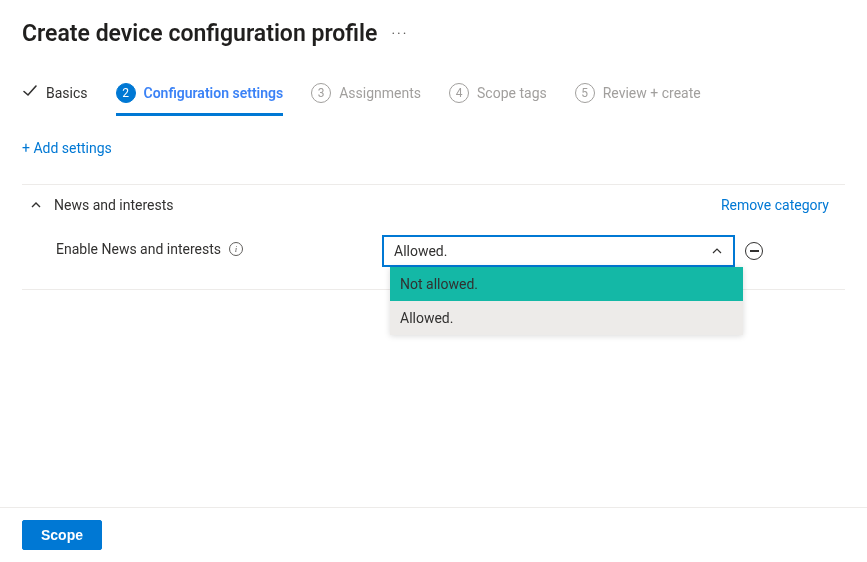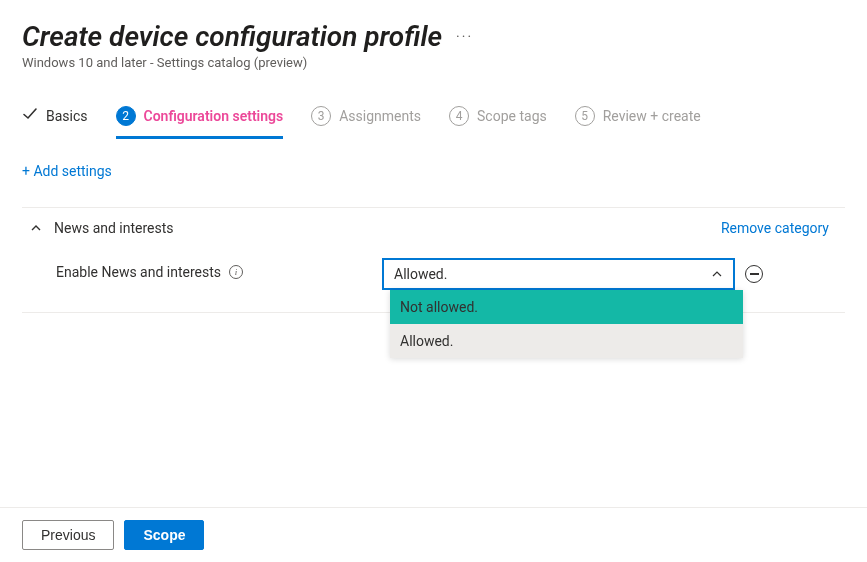--- a/index.html
+++ b/index.html
@@ -18,24 +18,23 @@
     }
     .page {
       padding: 20px 22px;
     }
     .header {
       display: flex;
       align-items: center;
       gap: 14px;
     }
     .page-title {
-      font-size: 28px;
+      font-size: 23px;
       font-weight: 600;
       color: #201f1e;
-      font-style: italic;
     }
     .more-icon {
       color: #605e5c;
       font-size: 14px;
       letter-spacing: 2px;
     }
     .subtitle {
       font-size: 13px;
       color: #605e5c;
       margin-top: 2px;
@@ -70,21 +69,21 @@
       border-color: #0078d4;
       color: #fff;
     }
     .step-label {
       color: #a19f9d;
     }
     .step-label.completed {
       color: #323130;
     }
     .step-label.active {
-      color: #ec4899;
+      color: #3b82f6;
       font-weight: 600;
     }
     .step.current {
       border-bottom: 3px solid #0078d4;
       margin-bottom: -1px;
     }
     .check-icon svg {
       width: 16px;
       height: 16px;
     }
@@ -241,21 +240,20 @@
     }
   </style>
 </head>
 <body>
 
 <div class="page">
   <div class="header">
     <h1 class="page-title">Create device configuration profile</h1>
     <span class="more-icon">···</span>
   </div>
-  <div class="subtitle">Windows 10 and later - Settings catalog (preview)</div>
 
   <div class="wizard">
     <div class="step">
       <span class="check-icon">
         <svg viewBox="0 0 16 16">
             <path d="M2 8.5 L6 12 L14 3" stroke="#323130" stroke-width="1.6" fill="none" stroke-linecap="round"></path>
           </svg>
       </span>
       <span class="step-label completed">Basics</span>
     </div>
@@ -310,15 +308,14 @@
         </div>
       </div>
       <div class="remove-setting-icon">
           <span></span>
         </div>
     </div>
   </div>
 </div>
 
 <div class="footer">
-  <button class="btn btn-secondary">Previous</button>
   <button class="btn btn-primary">Scope</button>
 </div>
 
 </body></html>

